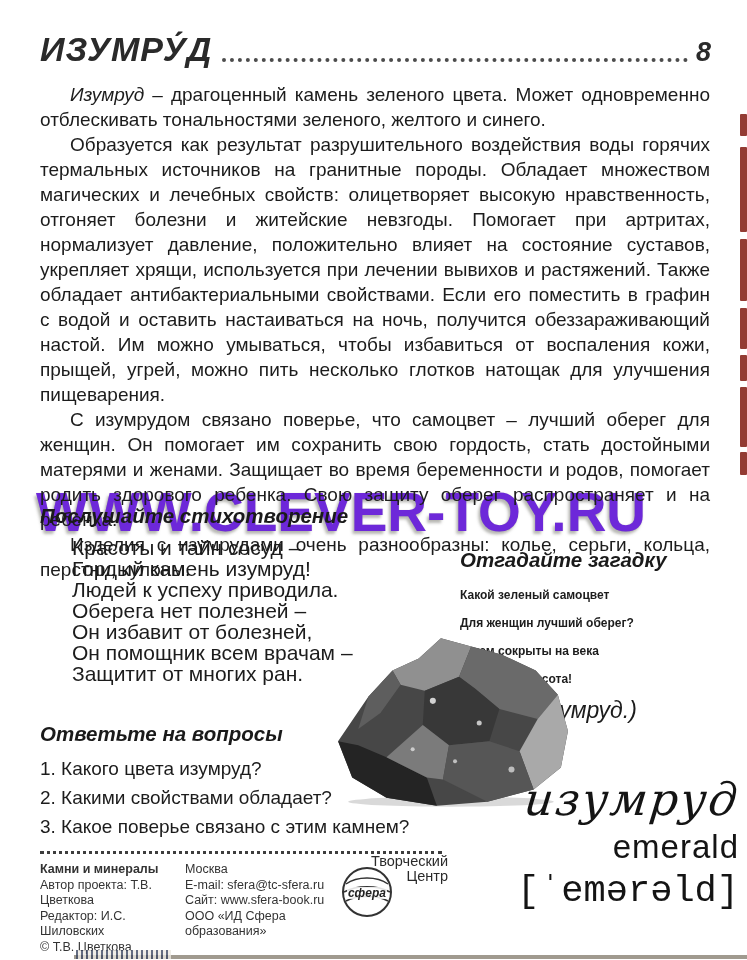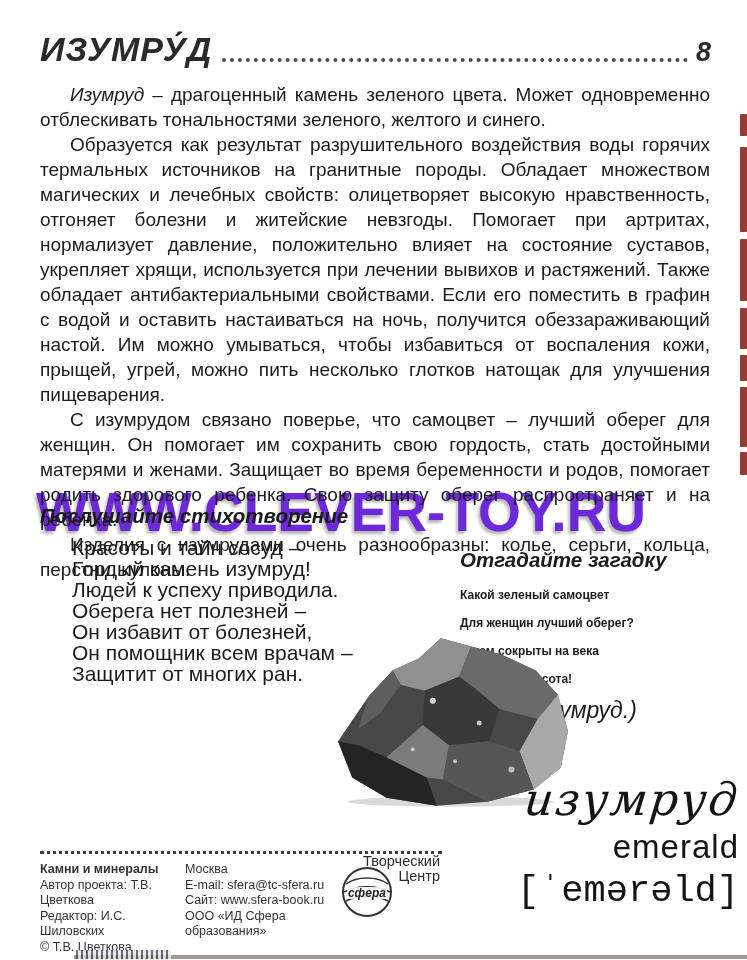--- a/index.html
+++ b/index.html
@@ -41,21 +41,21 @@
   .stone{position:absolute;left:328px;top:628px;width:247px;height:180px;z-index:3;}
 
   
   .separator{position:absolute;left:40px;top:851px;width:402px;border-bottom:3px dotted #3d3d3d;}
   .footer{position:absolute;left:40px;top:862px;width:420px;display:flex;z-index:2;
           font-size:12.5px;line-height:15.5px;color:#333;}
   .f-col1{width:145px;}
   .f-col2{width:157px;}
   .f-title{font-weight:bold;}
   .logo{position:absolute;left:340px;top:854px;width:112px;height:68px;z-index:2;}
-  .logo-text{position:absolute;left:8px;top:0;width:92px;text-align:right;
+  .logo-text{position:absolute;left:16px;top:0;width:92px;text-align:right;
              font-size:14.5px;line-height:15px;color:#2a2a2a;}
   .logo-globe{position:absolute;left:0;top:11px;}
 
   
   .word-block{position:absolute;right:8px;top:774px;text-align:right;z-index:2;color:#141414;}
   .ru-script{font-family:"DejaVu Serif",serif;font-style:italic;font-size:45px;line-height:52px;
              letter-spacing:2px;transform:skewX(-6deg);}
   .en-word{font-size:33px;font-weight:normal;line-height:42px;letter-spacing:1px;}
   .transcription{font-family:Liberation Mono, monospace;font-size:37px;line-height:46px;}
 
@@ -101,20 +101,26 @@
 
   <div class="riddle-block">
     <h2 class="sec-heading">Отгадайте загадку</h2>
     <div class="riddle-line">Какой зеленый самоцвет</div>
     <div class="riddle-line">Для женщин лучший оберег?</div>
     <div class="riddle-line">В нем сокрыты на века</div>
     <div class="riddle-line">Чистота и красота!</div>
     <div class="riddle-answer">(Изумруд.)</div>
   </div>
 
+  <div class="questions-block">
+    <h2 class="sec-heading">Ответьте на вопросы</h2>
+    <div class="q-line">1. Какого цвета изумруд?</div>
+    <div class="q-line">2. Какими свойствами обладает?</div>
+    <div class="q-line">3. Какое поверье связано с этим камнем?</div>
+  </div>
 
   <svg class="stone" viewBox="0 0 245 178" xmlns="http://www.w3.org/2000/svg">
     <ellipse cx="122" cy="172" rx="102" ry="5" fill="rgba(0,0,0,0.15)"></ellipse>
     <path d="M10 112 L40 68 L64 42 L90 30 L112 10 L142 18 L172 26 L206 42 L228 66 L238 102 L231 138 L204 160 L158 172 L108 176 L58 168 L24 148 Z" fill="#474747"></path>
     <path d="M10 112 L24 148 L58 168 L108 176 L98 148 L58 128 L30 116 Z" fill="#242424"></path>
     <path d="M64 42 L90 30 L112 10 L142 18 L130 48 L96 62 L72 56 Z" fill="#909090"></path>
     <path d="M142 18 L172 26 L206 42 L228 66 L208 90 L170 80 L146 60 L130 48 Z" fill="#6a6a6a"></path>
     <path d="M228 66 L238 102 L231 138 L204 160 L190 122 L208 90 Z" fill="#a9a9a9"></path>
     <path d="M96 62 L130 48 L146 60 L170 80 L160 112 L120 116 L94 96 Z" fill="#383838"></path>
     <path d="M58 128 L94 96 L120 116 L114 150 L98 148 Z" fill="#7b7b7b"></path>

